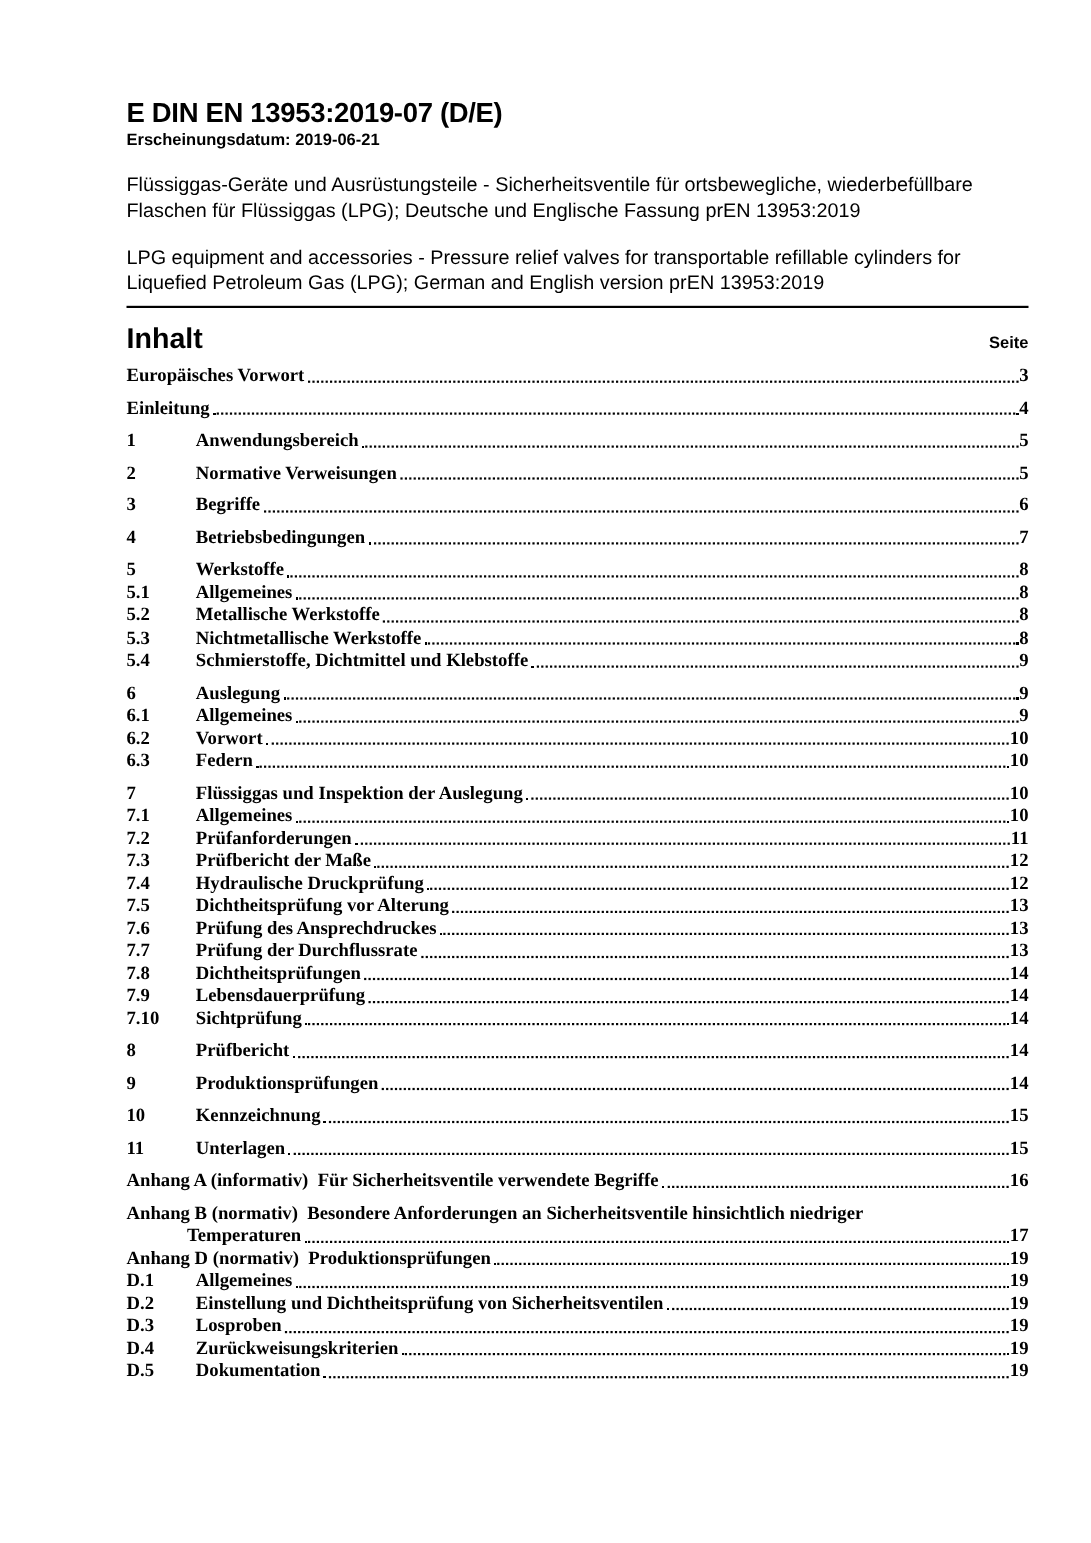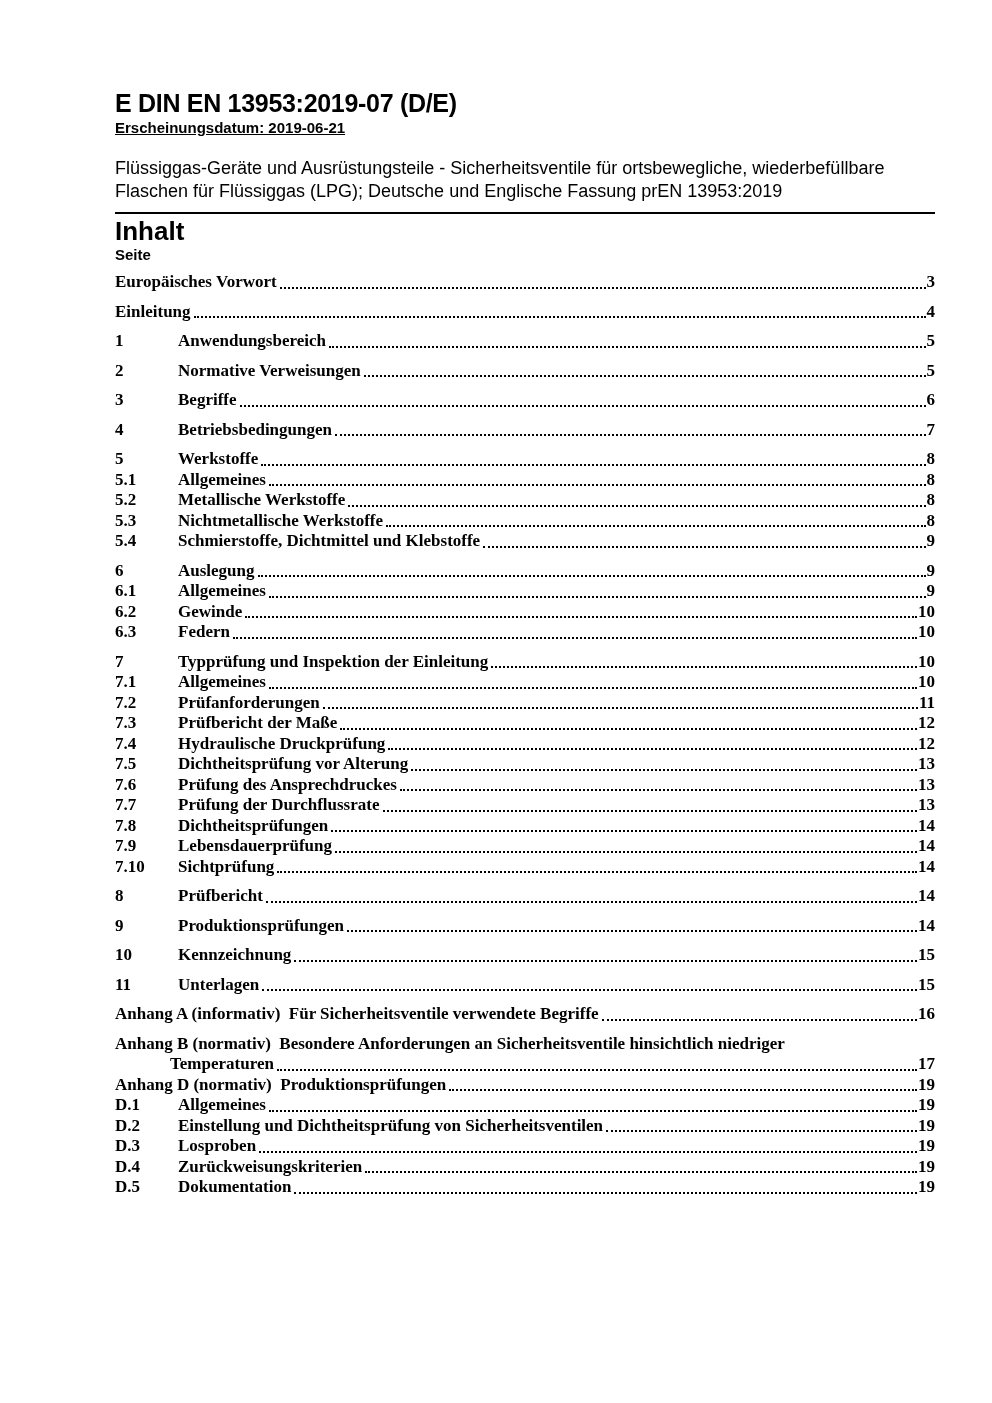--- a/index.html
+++ b/index.html
@@ -24,41 +24,39 @@
     font-size: 25px;
     line-height: 27px;
     font-weight: 700;
     letter-spacing: -0.3px;
   }
   .pub-date {
     margin: 2px 0 12px 0;
     font-size: 15px;
     line-height: 18px;
     font-weight: 700;
-    text-decoration: underline;
   }
   .doc-title {
     margin: 20px 0 0 0;
     font-size: 18px;
     line-height: 23px;
     font-weight: 400;
   }
   .rule {
     border: none;
     border-top: 2px solid #000;
     margin: 9px 0 0 0;
   }
 
   
   .toc-header {
     display: flex;
     align-items: baseline;
     justify-content: space-between;
-    margin-top: 2px;
-    flex-direction: column;
+    margin-top: 12px;
   }
   .toc-heading {
     margin: 0;
     font-size: 26px;
     line-height: 30px;
     font-weight: 700;
   }
   .toc-page-label {
     font-size: 15px;
     font-weight: 700;
@@ -106,20 +104,21 @@
 <body>
 
 <div class="page">
 
   <h1 class="doc-number">E DIN EN 13953:2019-07 (D/E)</h1>
 
   <div class="pub-date">Erscheinungsdatum: 2019-06-21</div>
 
   <p class="doc-title">Flüssiggas-Geräte und Ausrüstungsteile - Sicherheitsventile für ortsbewegliche, wiederbefüllbare Flaschen für Flüssiggas (LPG); Deutsche und Englische Fassung prEN 13953:2019</p>
 
+  <p class="doc-title">LPG equipment and accessories - Pressure relief valves for transportable refillable cylinders for Liquefied Petroleum Gas (LPG); German and English version prEN 13953:2019</p>
 
   <hr class="rule">
 
   <div class="toc-header">
     <h2 class="toc-heading">Inhalt</h2>
     <span class="toc-page-label">Seite</span>
   </div>
 
   <div id="toc">
       <div class="toc-row group-start">
@@ -222,37 +221,37 @@
       <div class="toc-line">
         <span class="toc-num">6.1</span>
         <span class="toc-text">Allgemeines</span>
         <span class="toc-dots"></span>
         <span class="toc-page-num">9</span>
       </div>
     </div>
       <div class="toc-row">
       <div class="toc-line">
         <span class="toc-num">6.2</span>
-        <span class="toc-text">Gewinde</span>
+        <span class="toc-text">Vorwort</span>
         <span class="toc-dots"></span>
         <span class="toc-page-num">10</span>
       </div>
     </div>
       <div class="toc-row">
       <div class="toc-line">
         <span class="toc-num">6.3</span>
         <span class="toc-text">Federn</span>
         <span class="toc-dots"></span>
         <span class="toc-page-num">10</span>
       </div>
     </div>
       <div class="toc-row group-start">
       <div class="toc-line">
         <span class="toc-num">7</span>
-        <span class="toc-text">Typprüfung und Inspektion der Einleitung</span>
+        <span class="toc-text">Flüssiggas und Inspektion der Auslegung</span>
         <span class="toc-dots"></span>
         <span class="toc-page-num">10</span>
       </div>
     </div>
       <div class="toc-row">
       <div class="toc-line">
         <span class="toc-num">7.1</span>
         <span class="toc-text">Allgemeines</span>
         <span class="toc-dots"></span>
         <span class="toc-page-num">10</span>

